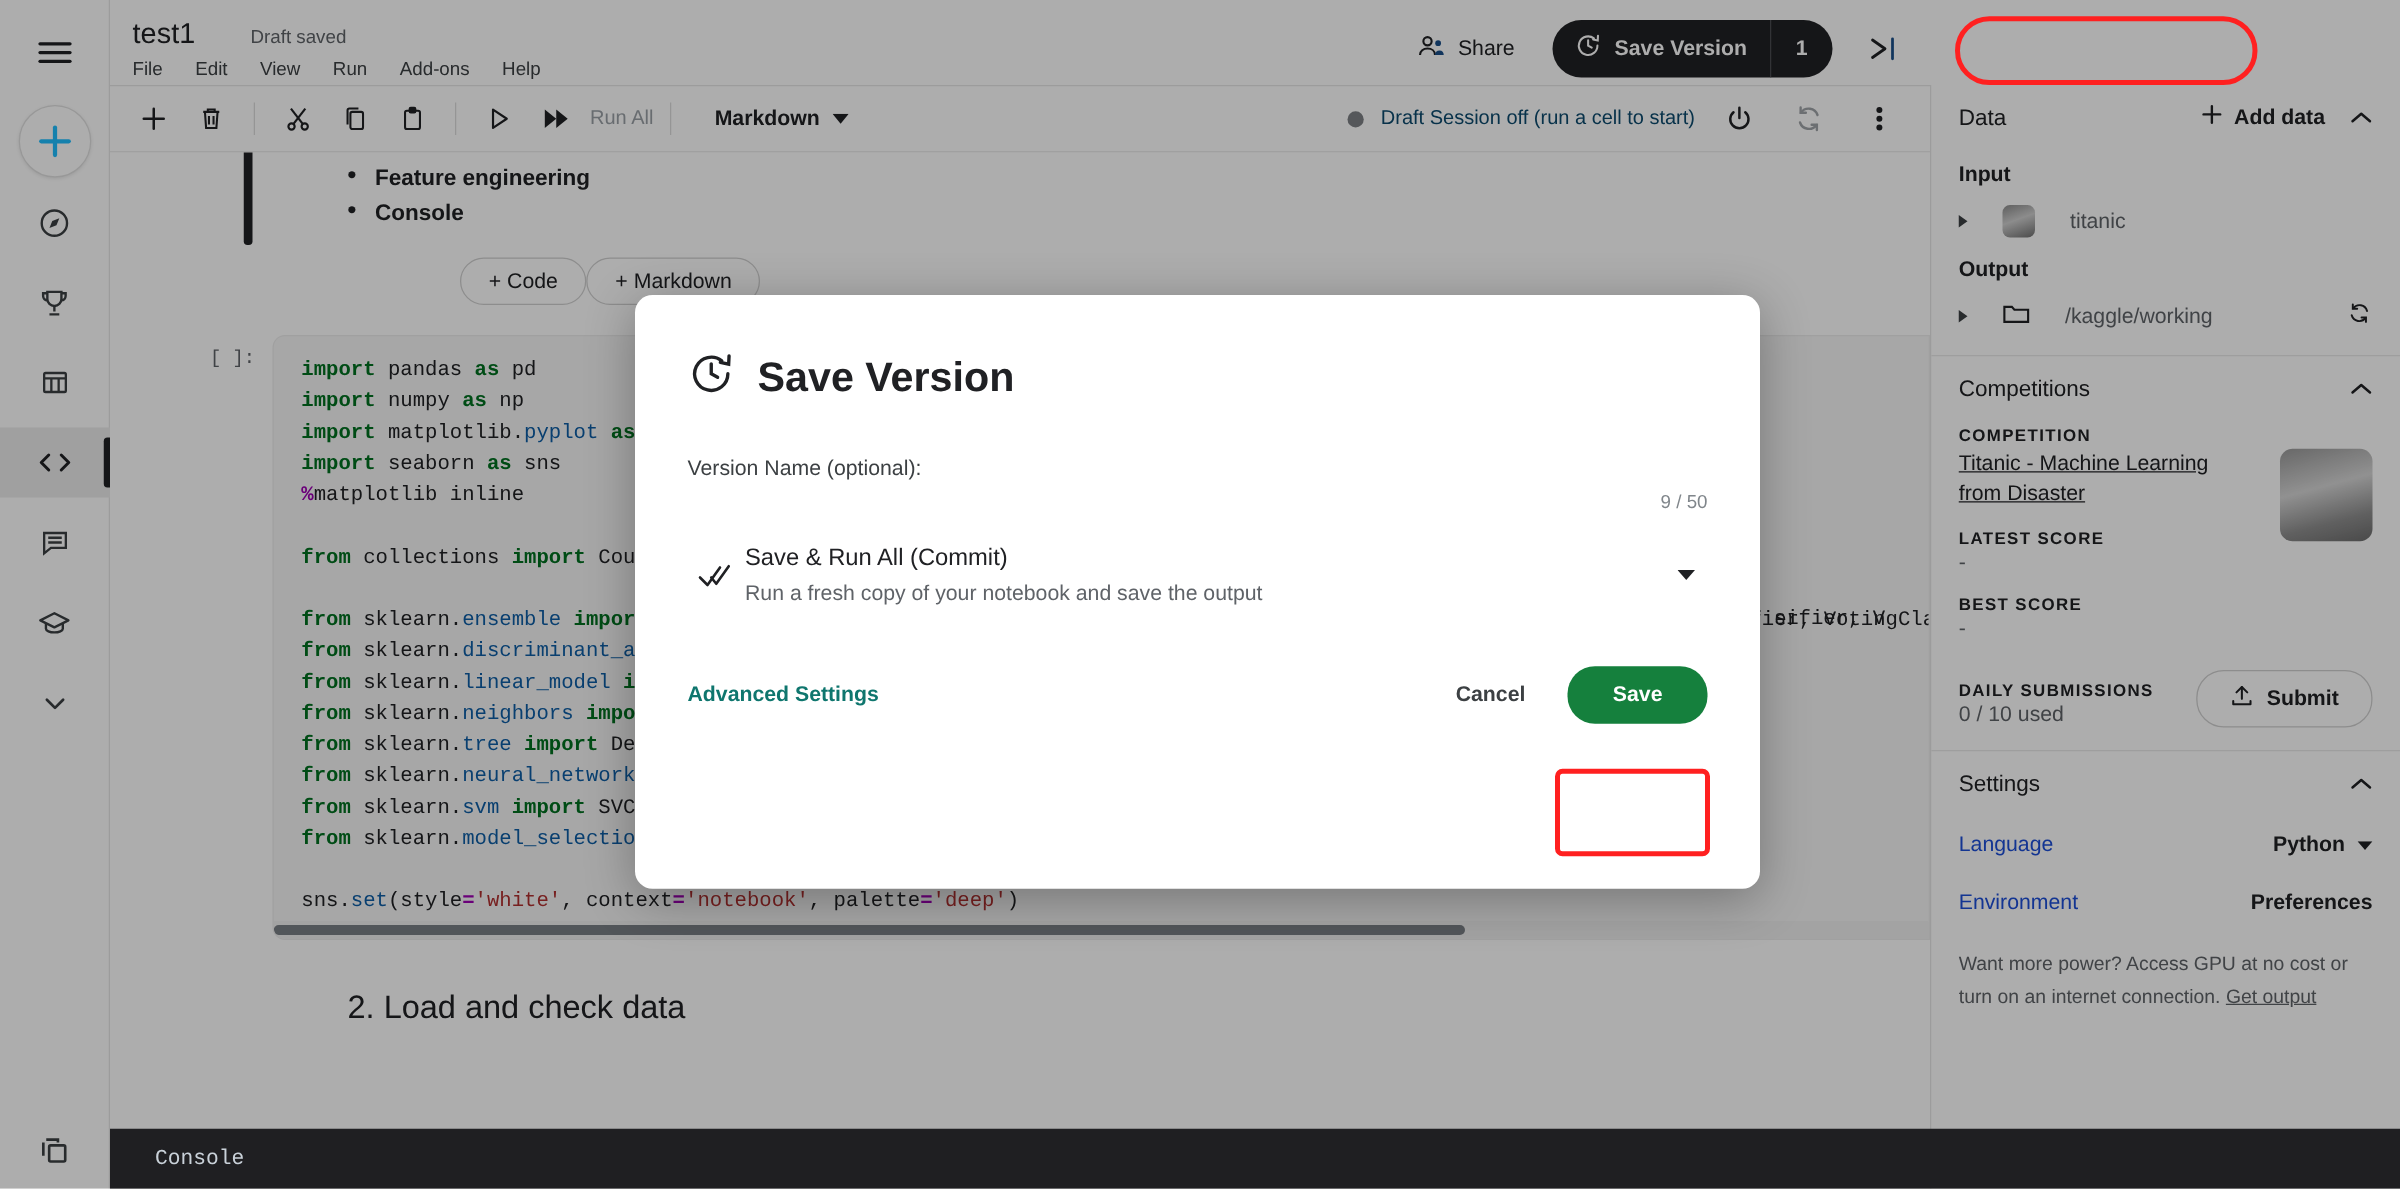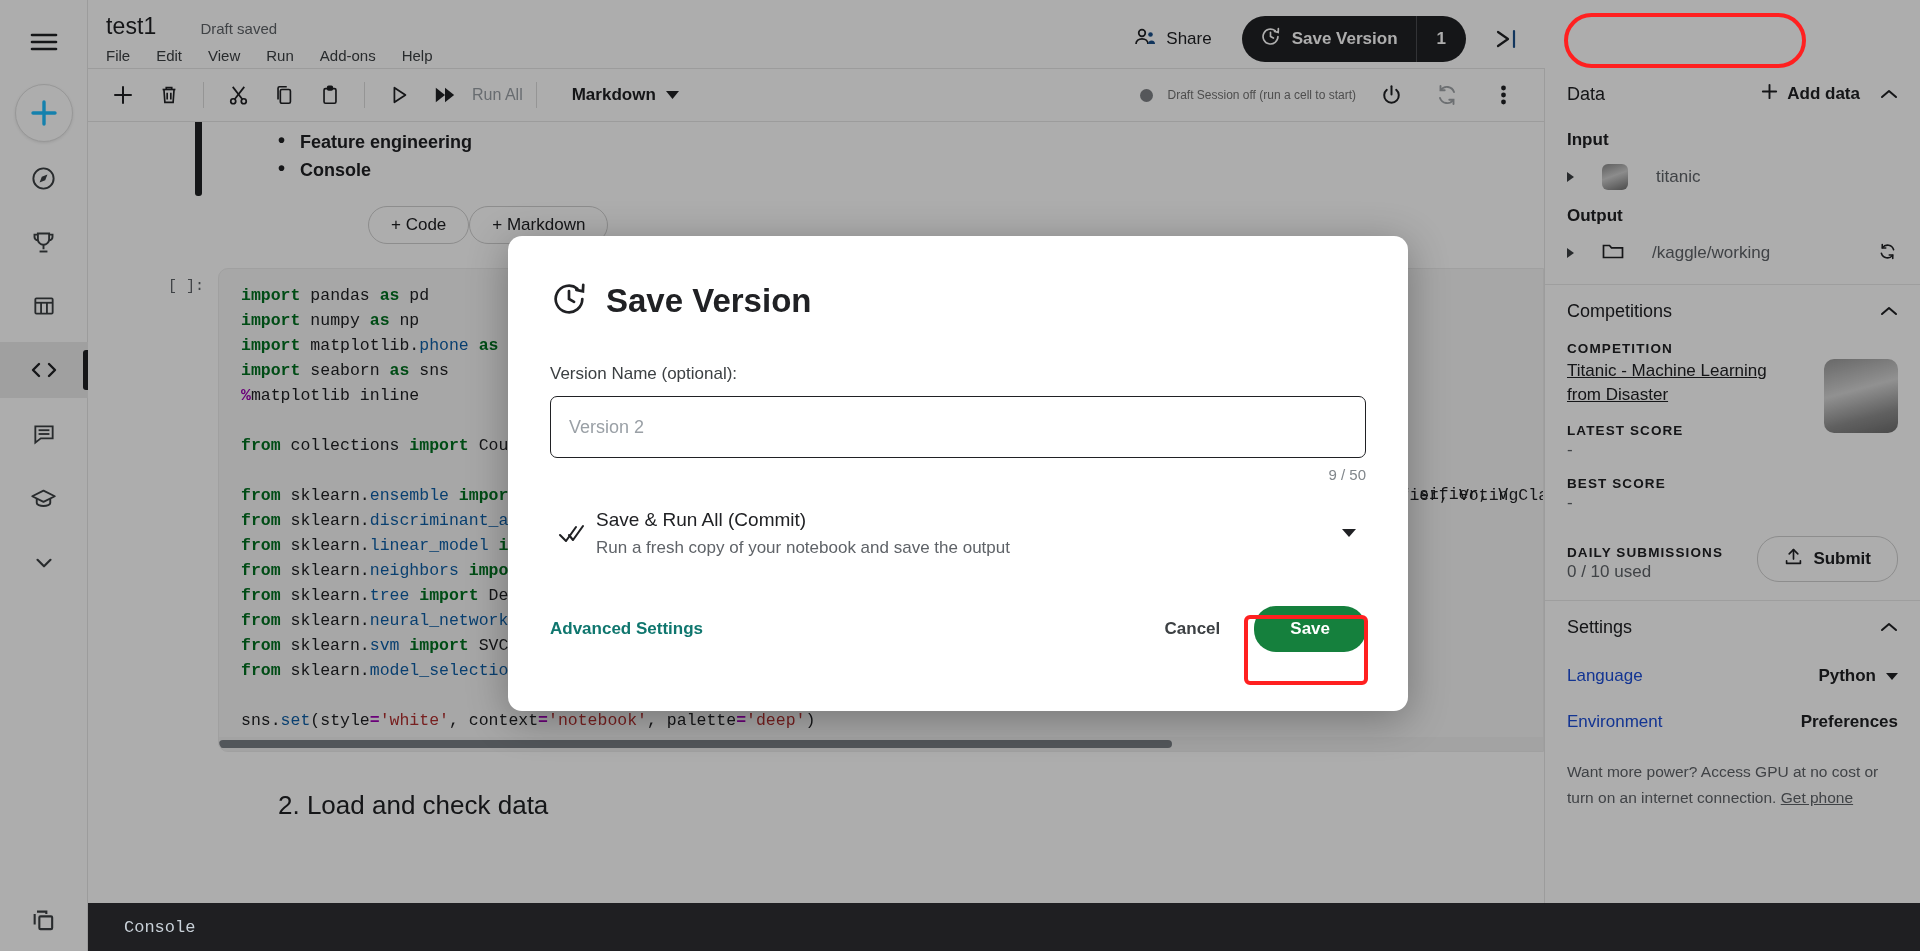--- a/index.html
+++ b/index.html
@@ -55,21 +55,21 @@
   }
   .tb-btn { width:42px; height:42px; display:flex; align-items:center; justify-content:center; border-radius:4px; cursor:pointer;}
   .tb-sep { width:1px; height:26px; background:#dcdcdc; margin:0 9px; }
   .tb-runall { font-size:16px; color:#9aa0a6; margin-left:2px; cursor:pointer; }
   .tb-celltype {
     margin-left:22px; display:flex; align-items:center; gap:10px;
     font-size:17px; font-weight:bold; color:#202124; cursor:pointer;
   }
   .tb-right { margin-left:auto; display:flex; align-items:center; gap:14px; padding-right:6px;}
   .sess-dot { width:13px; height:13px; border-radius:50%; background:#7e8185; }
-  .sess-txt { font-size:12px; color:#737373; }
+  .sess-txt { font-size:16px; color:#0c4a6e; }
 
   
   .nbbody { position:absolute; left:0; right:0; top:122px; bottom:0; background:#fff; overflow:hidden; }
   .md-region { padding-left:90px; padding-top:6px; position:relative; }
   .md-bar { position:absolute; left:107px; top:-22px; width:7px; height:96px; background:#202124; border-radius:3px; }
   .md-list { list-style:none; margin-left:100px; }
   .md-list li { font-size:18px; font-weight:bold; color:#202124; line-height:28px; position:relative; padding-left:22px;}
   .md-list li::before { content:"•"; position:absolute; left:0; top:-2px; font-size:20px; }
   .addcell-row { display:flex; gap:0; margin-left:190px; margin-top:22px; }
   .addcell {
@@ -417,21 +417,21 @@
           <div class="addcell">+ Code</div>
           <div class="addcell">+ Markdown</div>
         </div>
       </div>
 
       <div class="cell-wrap">
         <div class="cell-prompt">[ ]:</div>
         <div class="cell-box">
 <pre class="code"><span class="k">import</span> pandas <span class="k">as</span> pd
 <span class="k">import</span> numpy <span class="k">as</span> np
-<span class="k">import</span> matplotlib.<span class="mod">phone</span> <span class="k">as</span> plt
+<span class="k">import</span> matplotlib.<span class="mod">pyplot</span> <span class="k">as</span> plt
 <span class="k">import</span> seaborn <span class="k">as</span> sns
 <span class="magic">%</span>matplotlib inline
 
 <span class="k">from</span> collections <span class="k">import</span> Counter
 
 <span class="k">from</span> sklearn.<span class="mod">ensemble</span> <span class="k">import</span> RandomForestClassifier, AdaBoostClassifier, ExtraTreesClassifier, GradientBoostingClassifier, VotingClassifier
 <span class="k">from</span> sklearn.<span class="mod">discriminant_analysis</span> <span class="k">import</span> LinearDiscriminantAnalysis
 <span class="k">from</span> sklearn.<span class="mod">linear_model</span> <span class="k">import</span> LogisticRegression
 <span class="k">from</span> sklearn.<span class="mod">neighbors</span> <span class="k">import</span> KNeighborsClassifier
 <span class="k">from</span> sklearn.<span class="mod">tree</span> <span class="k">import</span> DecisionTreeClassifier
@@ -553,21 +553,21 @@
                 <polygon points="0,0 12,0 6,7"></polygon>
               </svg>
           </span>
         </span>
       </div>
       <div class="set-row">
         <span class="l">Environment</span>
         <span class="r">Preferences</span>
       </div>
       <div class="note">
-        <span>Want more power? Access GPU at no cost or turn on an internet connection. </span><u>Get phone</u>
+        <span>Want more power? Access GPU at no cost or turn on an internet connection. </span><u>Get output</u>
       </div>
     </div>
   </div>
 
   <div style="position:absolute; left:1419px; top:485px; font-family:'Liberation Mono',monospace; font-size:16.5px; color:#202124; z-index:5;">sifier, V</div>
 
   <div class="console-bar">
     <span>Console</span>
   </div>
 
@@ -579,21 +579,20 @@
         <svg width="38" height="38" viewBox="0 0 24 24" fill="none" stroke="#202124" stroke-width="1.7" stroke-linecap="round">
           <path d="M20.4 12a8.4 8.4 0 1 1-3.1-6.5"></path>
             <polyline points="21,3 20.8,7.2 16.6,6.2"></polyline>
           <polyline points="12,7 12,12 15.2,13.8"></polyline>
           </svg>
       </span>
       <span class="modal-title">Save Version</span>
     </div>
 
     <div class="field-label">Version Name (optional):</div>
-    <input class="vinput" type="text" placeholder="Version 2" style="">
     <div class="counter">9 / 50</div>
 
     <div class="opt-row">
       <div class="opt-check">
         <svg width="30" height="24" viewBox="0 0 30 24" fill="none" stroke="#202124" stroke-width="2.1" stroke-linecap="round" stroke-linejoin="round">
           <polyline points="2,13 8,19 18,5"></polyline>
             <polyline points="11,13 15,18 25,4"></polyline>
           </svg>
       </div>
       <div class="opt-text">

